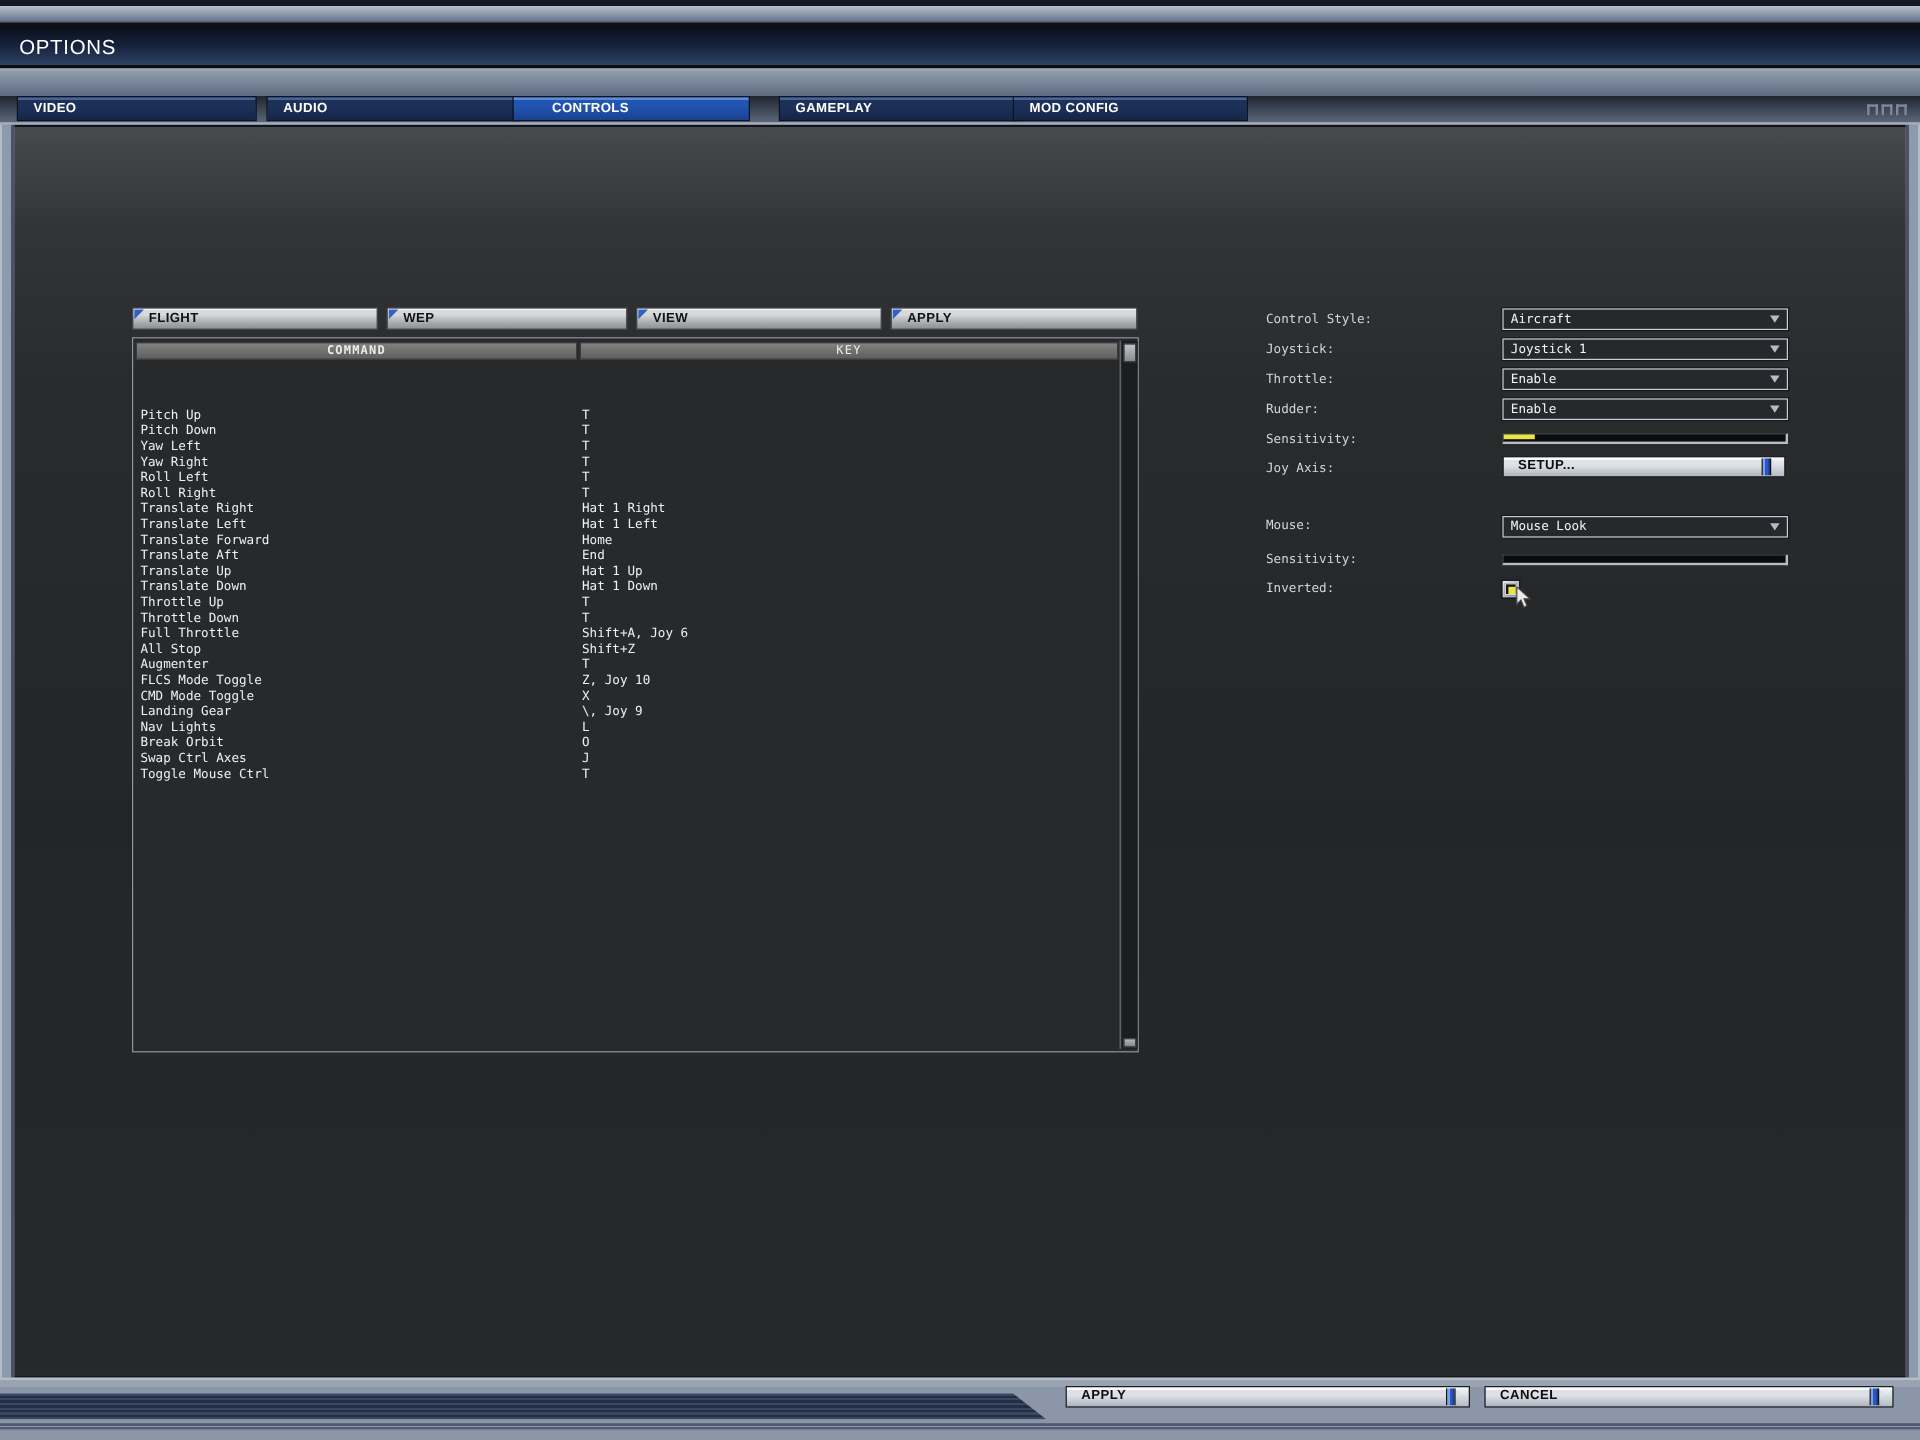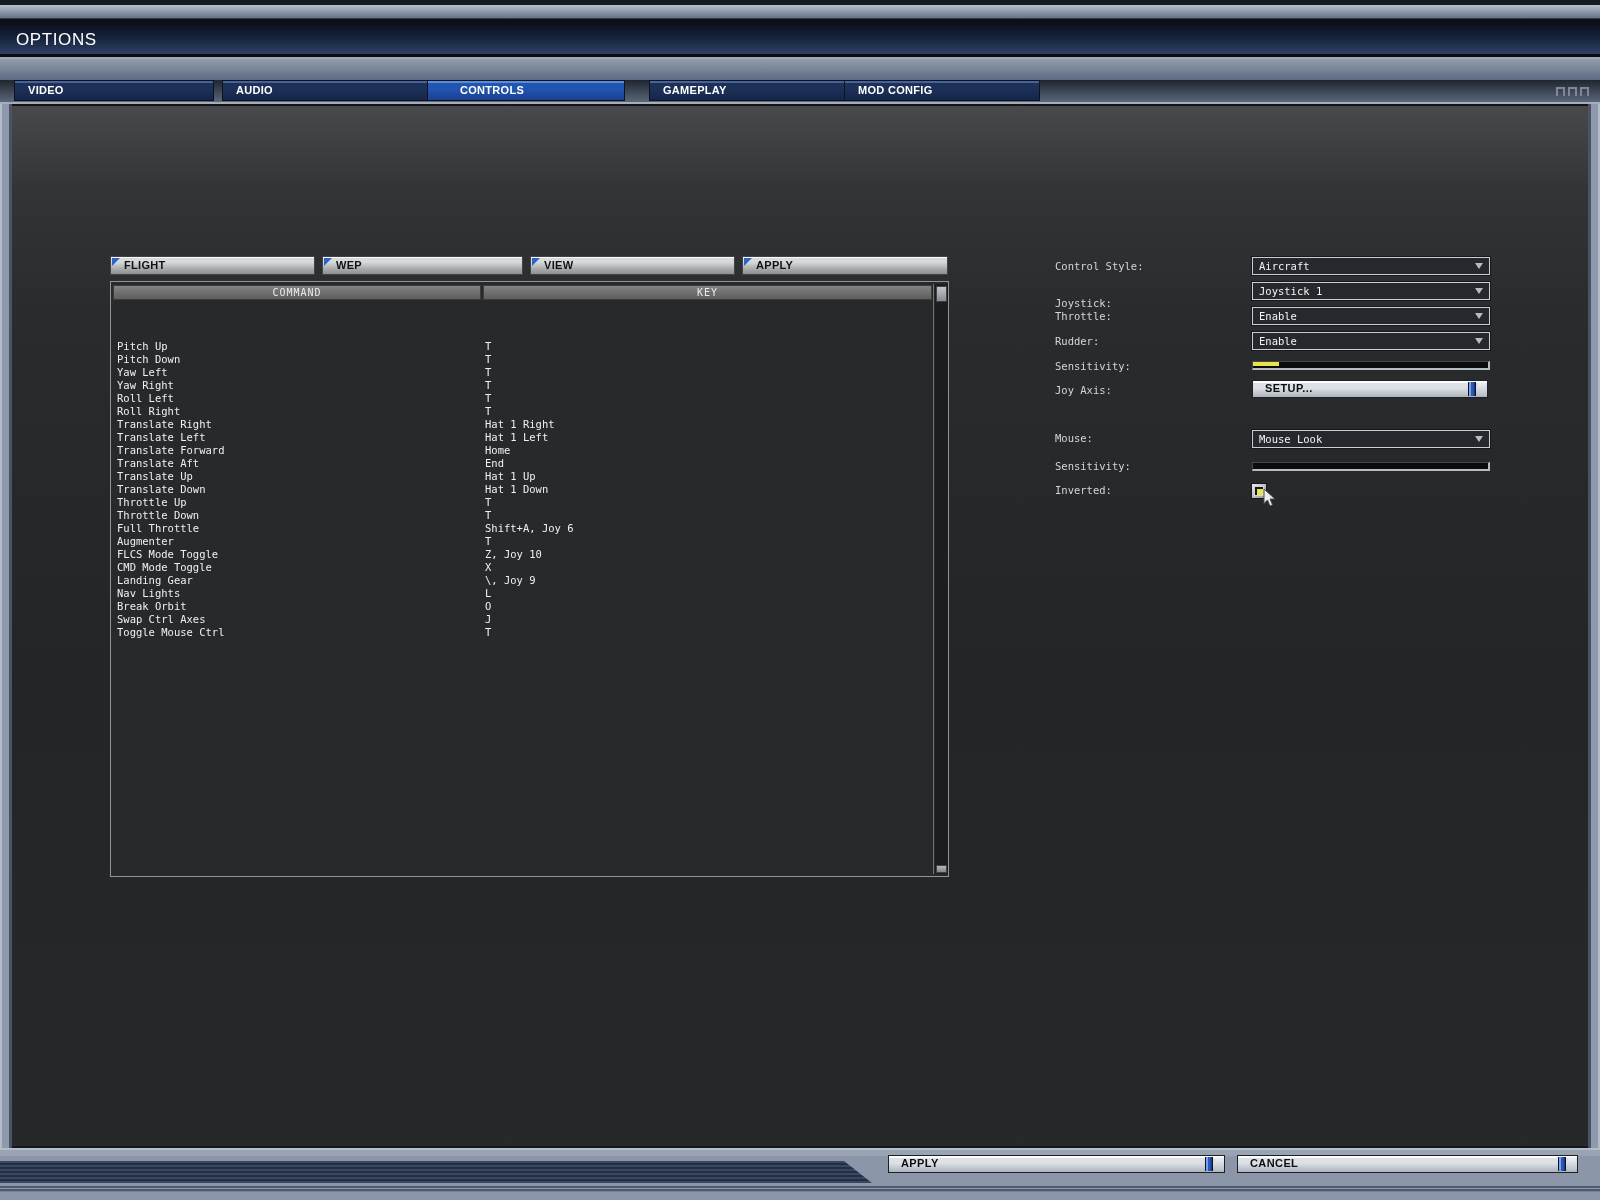--- a/index.html
+++ b/index.html
@@ -57,21 +57,21 @@
   .subtab .tri { position:absolute; top:1px; left:1px; width:0; height:0;
             border-top:8px solid #2e62c6; border-right:8px solid transparent; }
 
   
   .ktable { left:110px; top:281px; width:839px; height:596px;
             background:#28292b; border:1px solid #8f959d; }
   .thead  { position:absolute; top:3px; height:15px;
             background:linear-gradient(180deg,#828282,#5e5e5e);
             border:1px solid #3c3c3c; color:#ececec; text-align:center;
             font:10px/13px "DejaVu Sans Mono", monospace; letter-spacing:1px; }
-  .thead-cmd { left:2px;  width:368px; }
+  .thead-cmd { left:2px;  width:368px;font-weight:bold; }
   .thead-key { left:372px; width:449px; }
   .sb-line  { position:absolute; left:822px; top:2px; bottom:2px; width:1px; background:#6d7278; }
   .sb-track { position:absolute; left:824px; top:2px; bottom:2px; width:13px; background:#1c1d1f; }
   .sb-thumb { position:absolute; left:1px; top:2px; width:11px; height:16px;
               background:linear-gradient(180deg,#c2c6cb,#888c92); border:1px solid #3e4146; }
   .sb-end   { position:absolute; left:1px; bottom:1px; width:11px; height:8px;
               background:linear-gradient(180deg,#b5b9be,#82868c); border:1px solid #3e4146; }
   .trows { position:absolute; left:2px; top:19px; width:819px;margin-top:39px; }
   .trow  { position:relative; height:13px; font:10.5px/13px "DejaVu Sans Mono", monospace;
            color:#eef0f2; white-space:pre; cursor:default; }
@@ -184,38 +184,39 @@
         <div class="trow"><span class="tcell-cmd">Roll Right</span><span class="tcell-key">T</span></div>
         <div class="trow"><span class="tcell-cmd">Translate Right</span><span class="tcell-key">Hat 1 Right</span></div>
         <div class="trow"><span class="tcell-cmd">Translate Left</span><span class="tcell-key">Hat 1 Left</span></div>
         <div class="trow"><span class="tcell-cmd">Translate Forward</span><span class="tcell-key">Home</span></div>
         <div class="trow"><span class="tcell-cmd">Translate Aft</span><span class="tcell-key">End</span></div>
         <div class="trow"><span class="tcell-cmd">Translate Up</span><span class="tcell-key">Hat 1 Up</span></div>
         <div class="trow"><span class="tcell-cmd">Translate Down</span><span class="tcell-key">Hat 1 Down</span></div>
         <div class="trow"><span class="tcell-cmd">Throttle Up</span><span class="tcell-key">T</span></div>
         <div class="trow"><span class="tcell-cmd">Throttle Down</span><span class="tcell-key">T</span></div>
         <div class="trow"><span class="tcell-cmd">Full Throttle</span><span class="tcell-key">Shift+A, Joy 6</span></div>
+        <div class="trow"><span class="tcell-cmd">All Stop</span><span class="tcell-key">Shift+Z</span></div>
         <div class="trow"><span class="tcell-cmd">Augmenter</span><span class="tcell-key">T</span></div>
         <div class="trow"><span class="tcell-cmd">FLCS Mode Toggle</span><span class="tcell-key">Z, Joy 10</span></div>
         <div class="trow"><span class="tcell-cmd">CMD Mode Toggle</span><span class="tcell-key">X</span></div>
         <div class="trow"><span class="tcell-cmd">Landing Gear</span><span class="tcell-key">\, Joy 9</span></div>
         <div class="trow"><span class="tcell-cmd">Nav Lights</span><span class="tcell-key">L</span></div>
         <div class="trow"><span class="tcell-cmd">Break Orbit</span><span class="tcell-key">O</span></div>
         <div class="trow"><span class="tcell-cmd">Swap Ctrl Axes</span><span class="tcell-key">J</span></div>
         <div class="trow"><span class="tcell-cmd">Toggle Mouse Ctrl</span><span class="tcell-key">T</span></div>
       </div>
   </div>
 
   <div class="rlabel" style="top:259px">Control Style:</div>
   <div class="dd" style="top:257px">
     <span>Aircraft</span>
     <span class="dd-arrow"></span>
   </div>
 
-  <div class="rlabel" style="top:296px">Joystick:</div>
+  <div class="rlabel" style="top:284px">Joystick:</div>
   <div class="dd" style="top:282px">
     <span>Joystick 1</span>
     <span class="dd-arrow"></span>
   </div>
 
   <div class="rlabel" style="top:309px">Throttle:</div>
   <div class="dd" style="top:307px">
     <span>Enable</span>
     <span class="dd-arrow"></span>
   </div>

